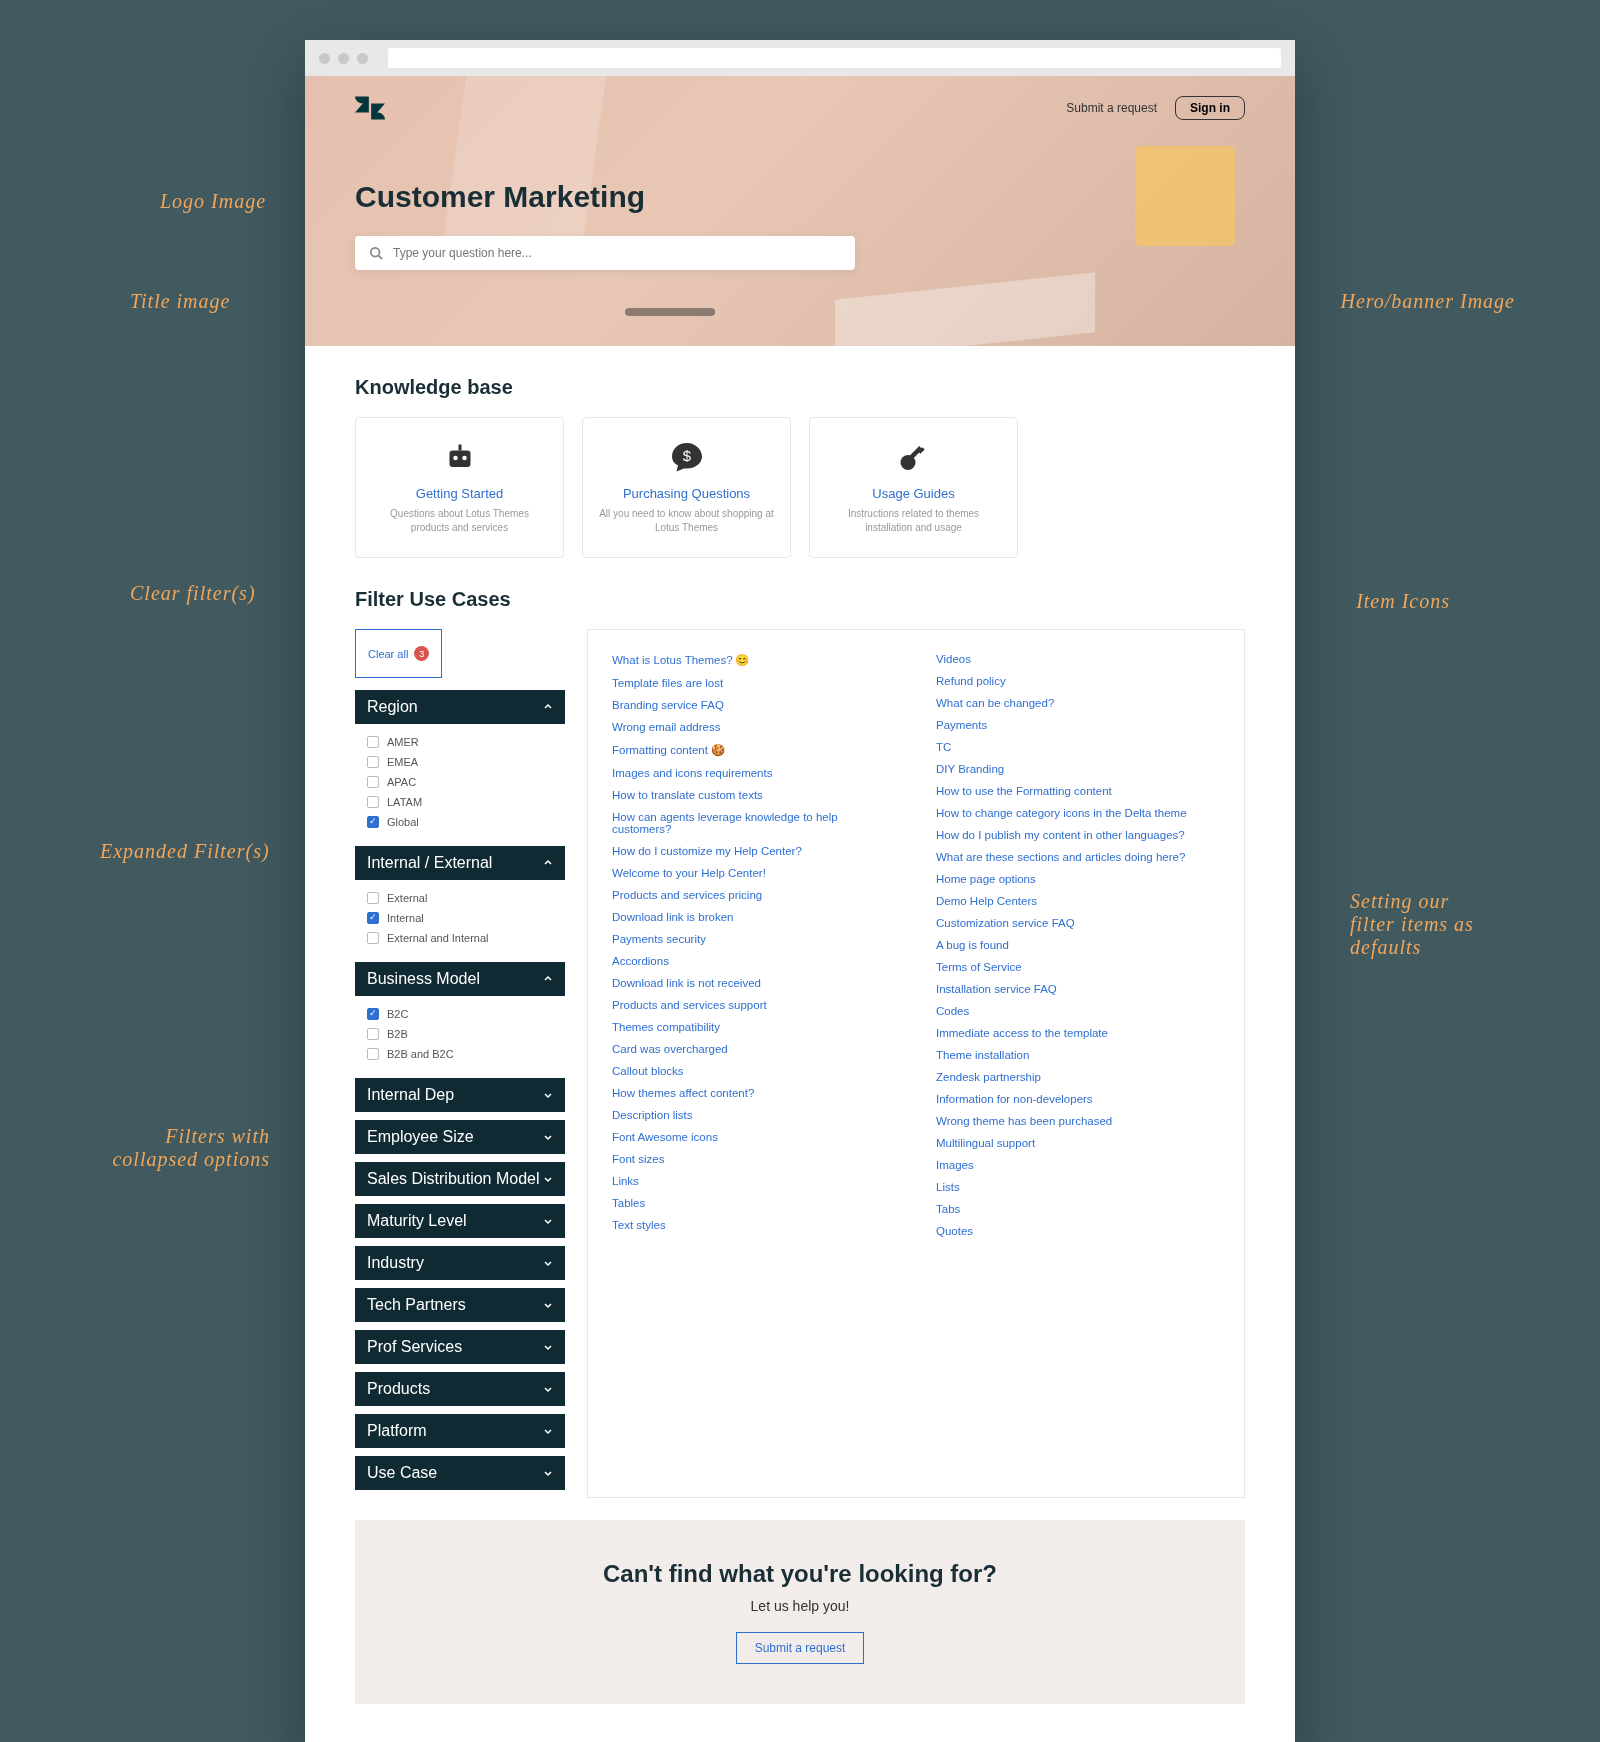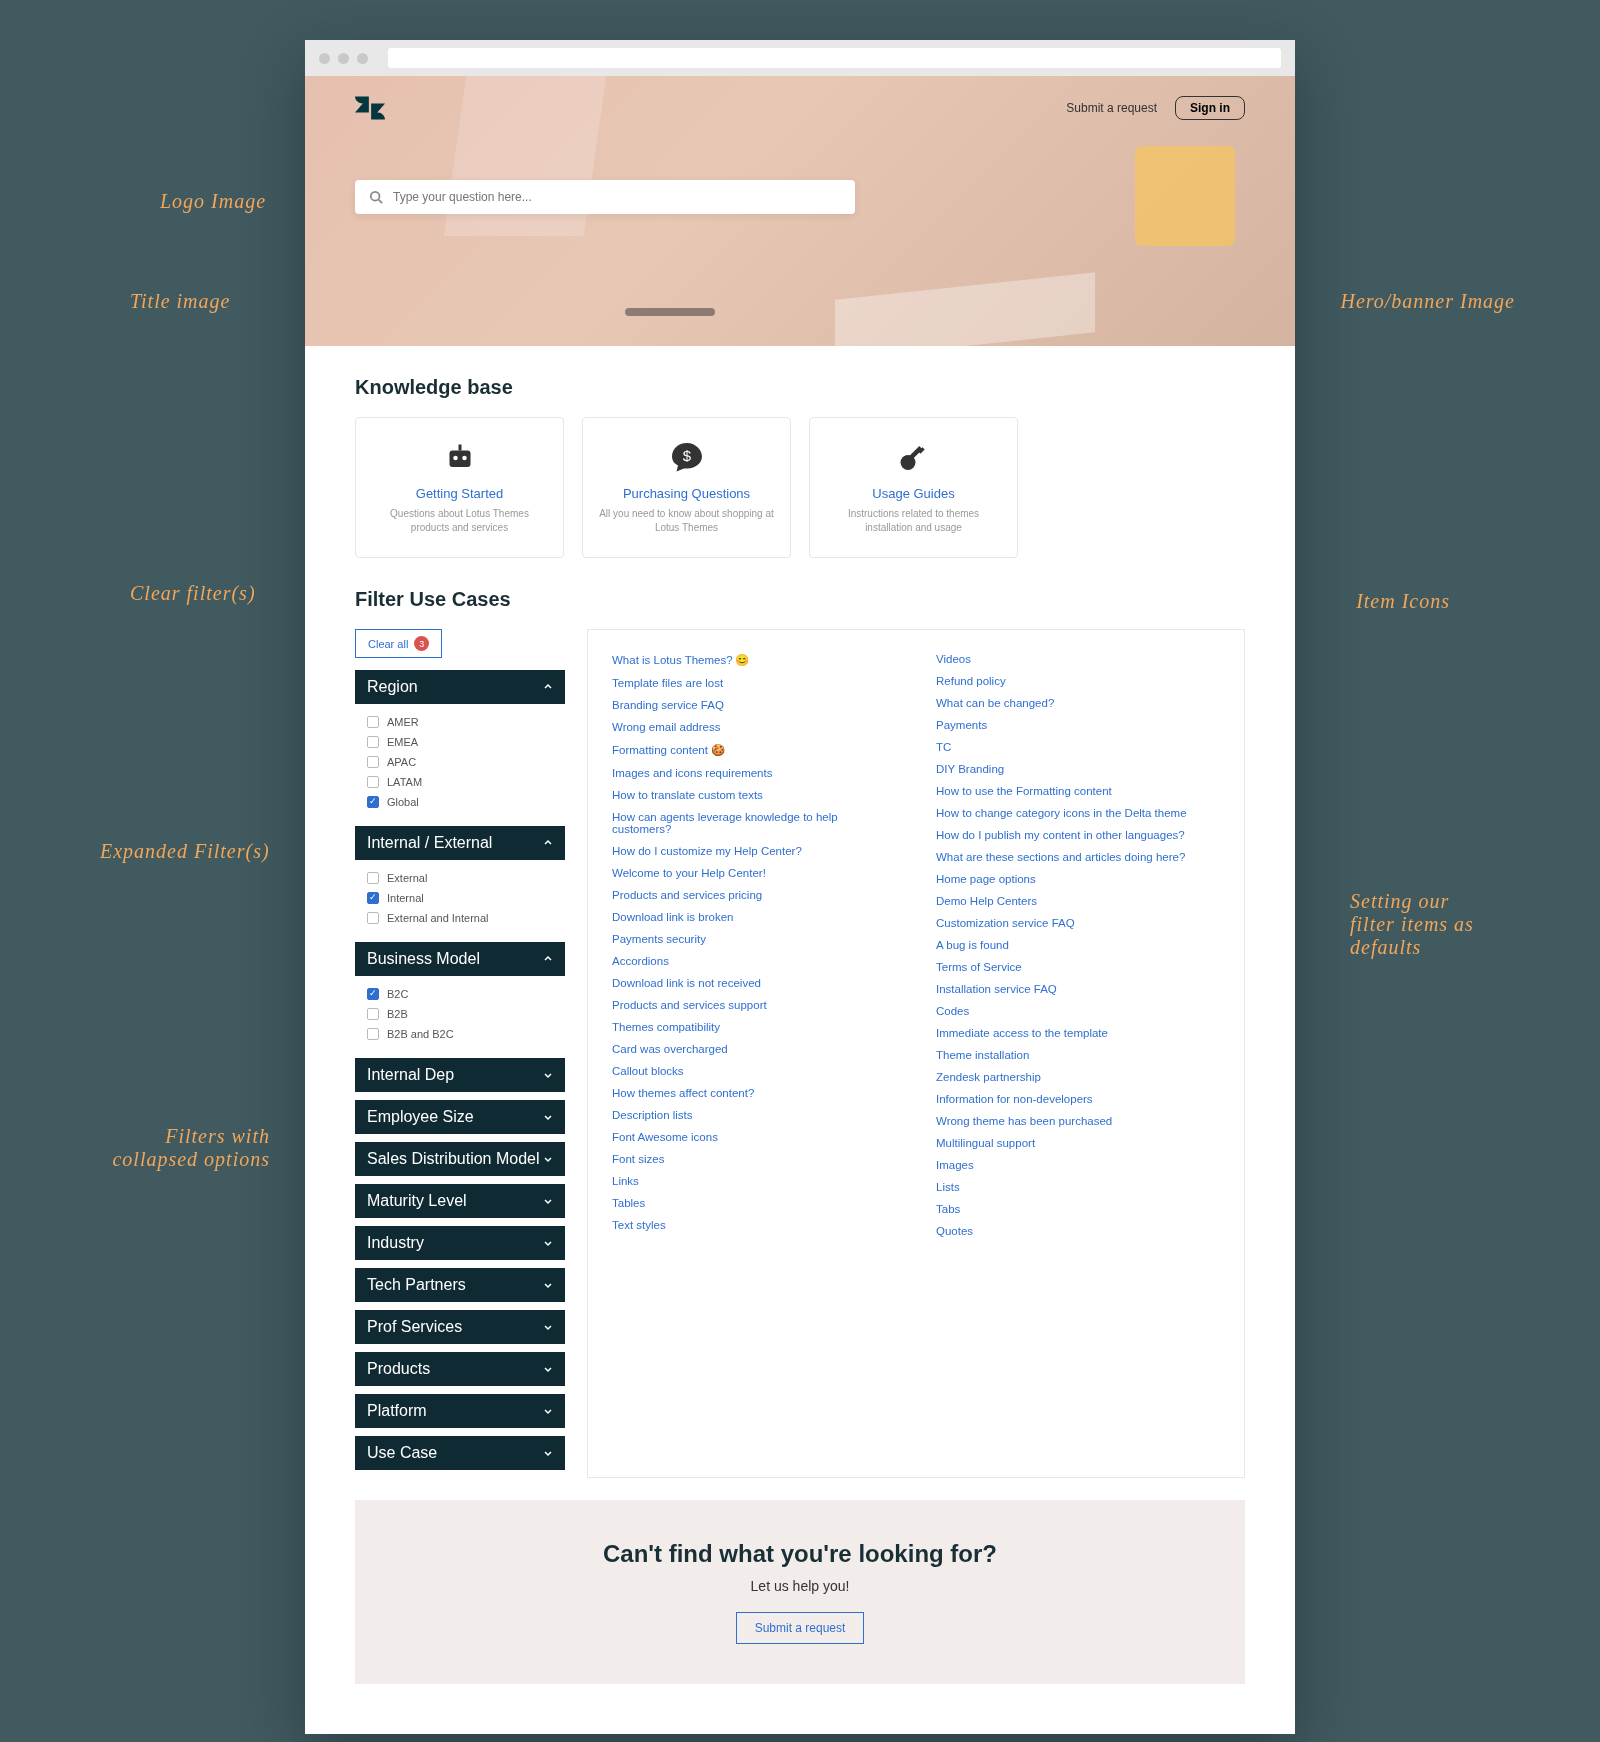--- a/index.html
+++ b/index.html
@@ -61,21 +61,21 @@
 .section-heading { font-size: 20px; font-weight: 600; color: #1a2e35; margin-bottom: 18px; }
 
 .kb-grid { display: grid; grid-template-columns: repeat(4, 1fr); gap: 18px; }
 .kb-card { border: 1px solid #e6e6e6; border-radius: 4px; padding: 22px 16px; text-align: center; background:#fff; min-height:140px; }
 .kb-card .card-icon { width: 36px; height: 36px; margin: 0 auto 10px; color:#333; display:flex; align-items:center; justify-content:center; }
 .kb-card .card-title { color: #2f6fd0; font-size: 13px; font-weight:500; }
 .kb-card .card-desc { color: #999; font-size: 10px; margin-top: 6px; line-height:1.4; }
 
 .filter-area { display:flex; gap: 22px; padding: 0 50px; margin-top:10px; }
 .filter-sidebar { width: 210px; flex-shrink:0; }
-.clear-btn { border:1px solid #2f6fd0; color:#2f6fd0; background:none; font-size:11px; padding: 6px 12px; display:flex; align-items:center; gap:6px; cursor:pointer; margin-bottom:12px; }
+.clear-btn { border:1px solid #2f6fd0; color:#2f6fd0; background:none; font-size:11px; padding: 16px 12px; display:flex; align-items:center; gap:6px; cursor:pointer; margin-bottom:12px; }
 .clear-btn .badge { background:#d9534f; color:#fff; border-radius:50%; width:15px; height:15px; font-size:9px; display:flex; align-items:center; justify-content:center; }
 
 .accordion { margin-bottom: 8px; }
 .accordion-header {
   background: #0f2a33; color:#fff; font-size:16px; padding: 8px 12px;
   display:flex; align-items:center; justify-content:space-between; cursor:pointer;
 }
 .accordion-header .chev { width:10px; height:10px; }
 .accordion-body { border-top: none; padding: 8px 4px 6px; }
 .check-row { display:flex; align-items:center; gap:8px; font-size:11px; color:#555; padding: 4px 8px; cursor:pointer; }
@@ -129,20 +129,21 @@
         <svg viewBox="0 0 26 20">
             <path d="M12 0v14L0 14 12 0zm2 20V6l12 0-12 14zM0 0h12a6 6 0 0 1-12 0zm14 20a6 6 0 0 1 12 0H14z"></path>
           </svg>
       </div>
       <div class="topbar-right">
         <a class="submit-link">Submit a request</a>
         <button class="signin-btn">Sign in</button>
       </div>
     </div>
     <div class="hero-content">
+      <h1 class="page-title">Customer Marketing</h1>
       <div class="search-wrap">
         <span class="search-icon">
           <svg viewBox="0 0 16 16" fill="none" stroke="currentColor" stroke-width="2">
               <circle cx="7" cy="7" r="5"></circle>
               <line x1="11" y1="11" x2="15" y2="15"></line>
             </svg>
         </span>
         <input type="text" placeholder="Type your question here..." style="">
       </div>
     </div>

